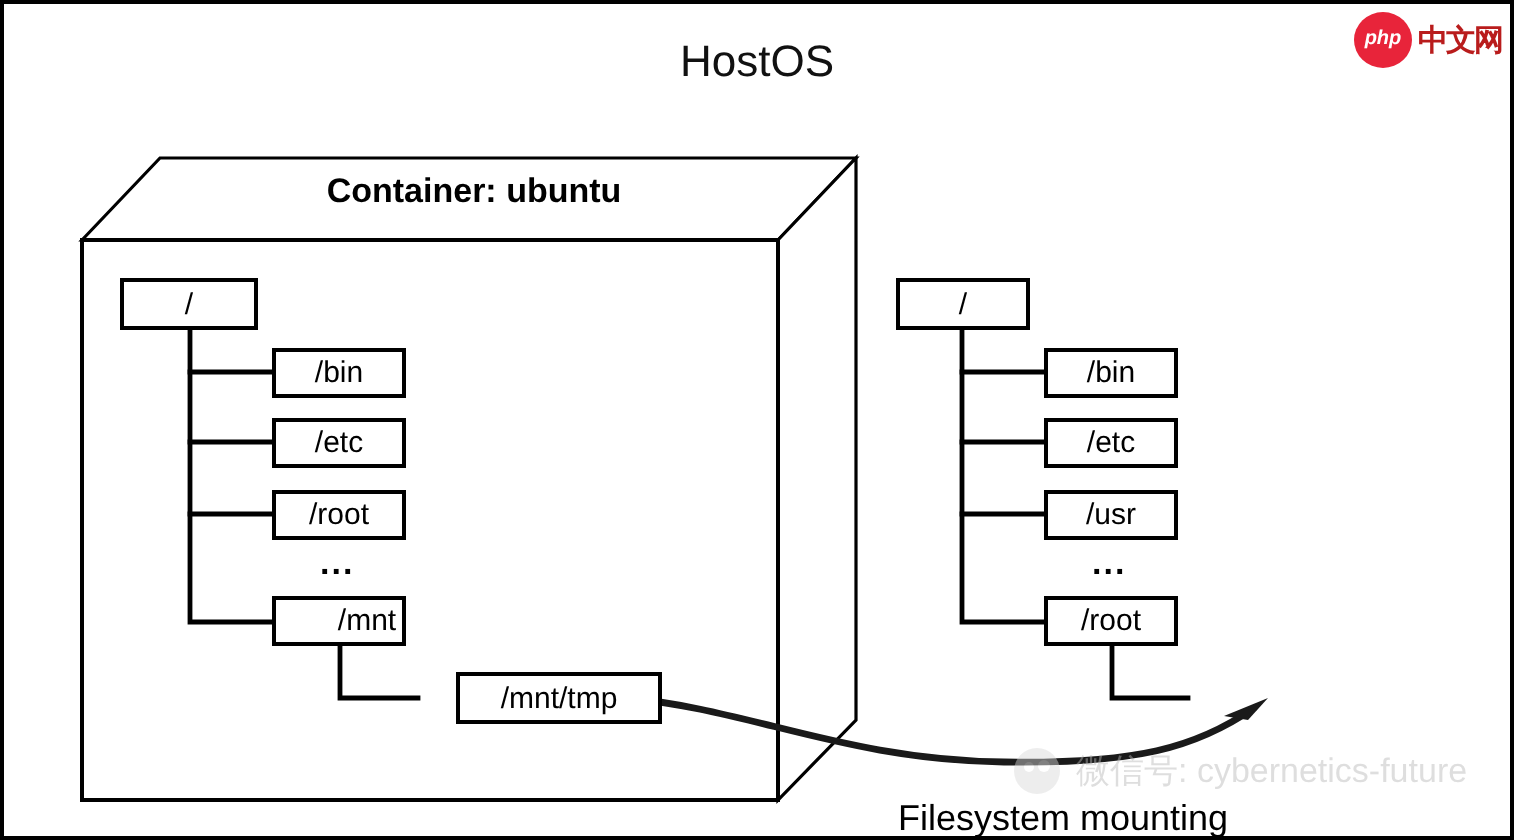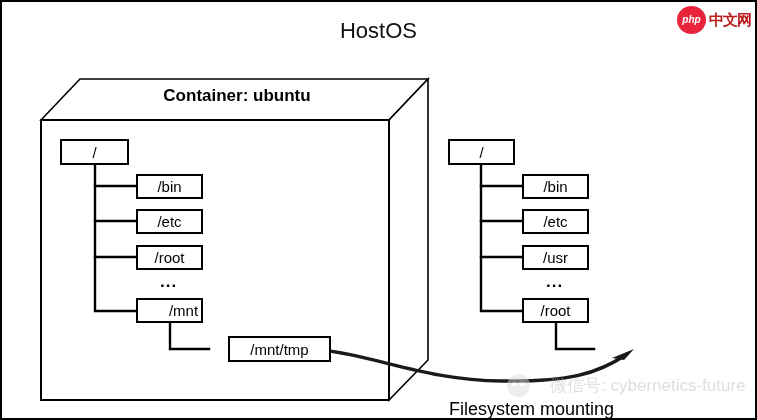--- a/index.html
+++ b/index.html
@@ -52,21 +52,21 @@
     position:absolute;
     left:447px;top:397px;
     font-size:18px;color:#000;
     font-family:"Liberation Sans",sans-serif;
     z-index:6;
   }
   
   #watermark{
     position:absolute;
     left:505px;top:372px;
-    display:flex;align-items:center;gap:20px;
+    display:flex;align-items:center;gap:8px;
     z-index:3;opacity:.45;
     pointer-events:none;
     text-align:center;
   }
   #wm-circle{
     width:23px;height:23px;border-radius:50%;
     background:#d8d8d8;
     position:relative;flex:none;
   }
   #wm-circle:before{

